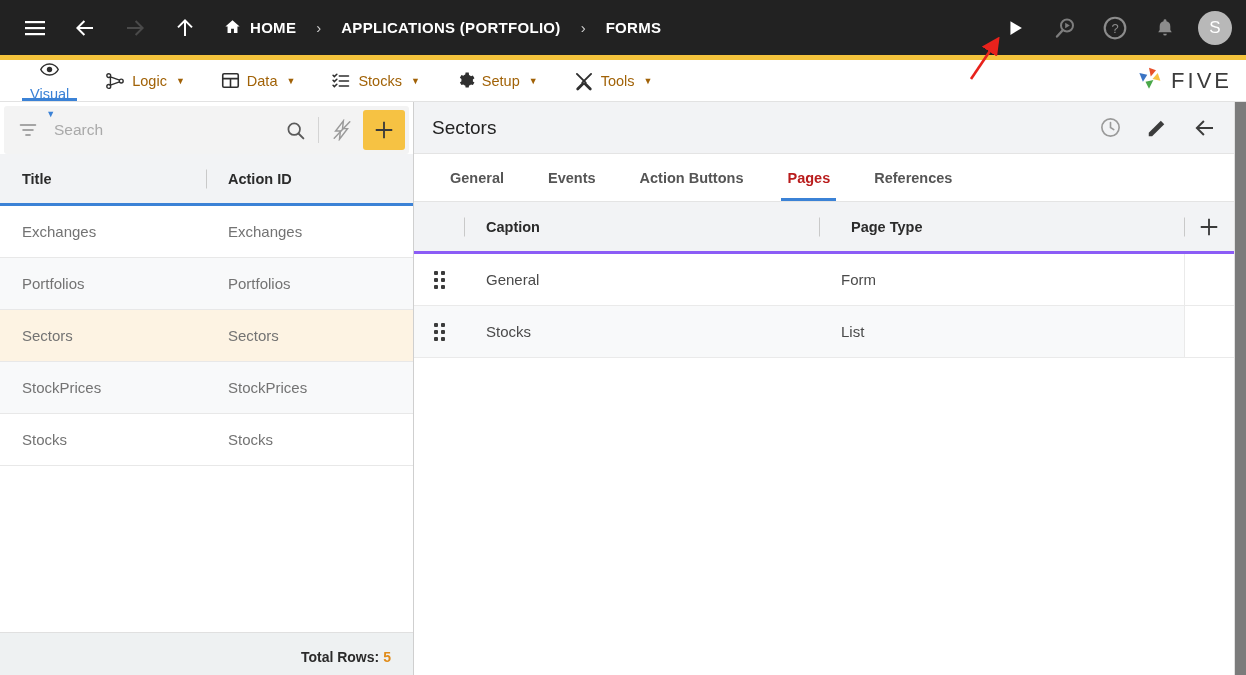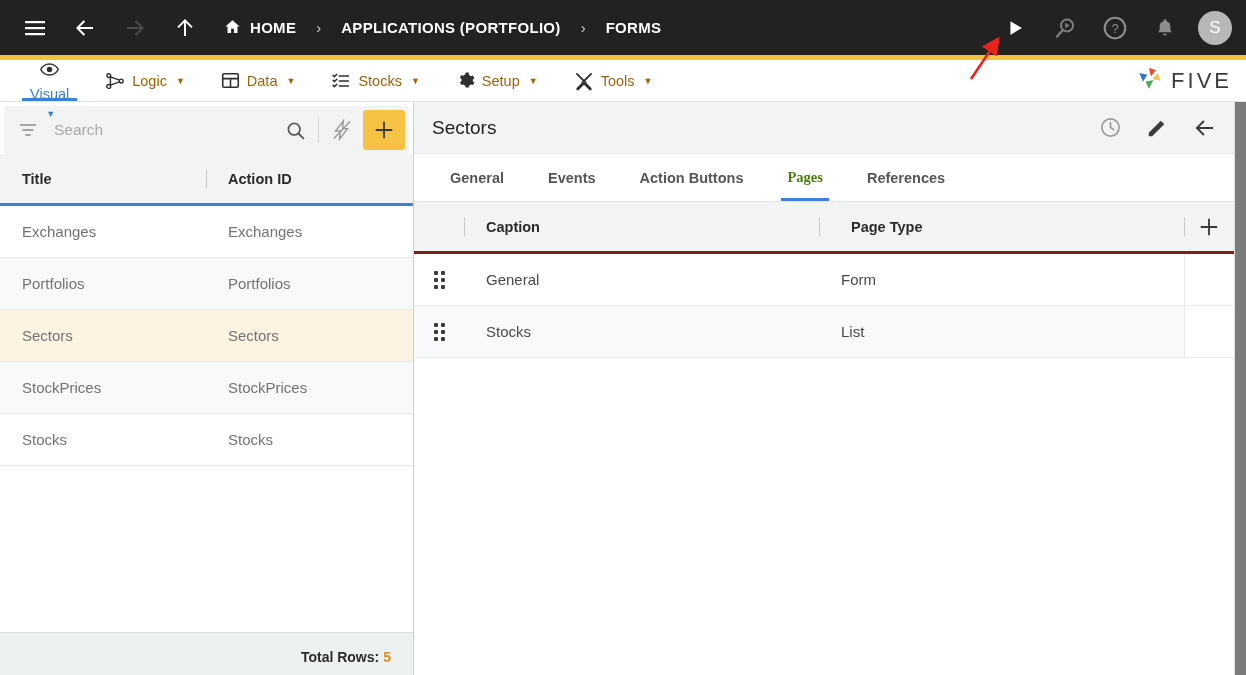--- a/index.html
+++ b/index.html
@@ -201,33 +201,33 @@
     background: #fff;
   }
   .rtab {
     display: flex; align-items: center;
     padding: 0 14px;
     margin-right: 16px;
     font-size: 14.5px; font-weight: bold;
     color: #555; cursor: pointer; position: relative;
     white-space: nowrap;
   }
-  .rtab.active { color: #4d7c0f; font-family: Liberation Serif, serif; }
+  .rtab.active { color: #b91c1c; }
   .rtab.active::after {
     content: ""; position: absolute;
     left: 8px; right: 8px; bottom: 0;
     height: 3px; background: #3b82d6;
   }
 
   .rtable { display: flex; flex-direction: column; flex: 1; min-height: 0; }
   .rtable-head {
     display: flex; align-items: center;
     height: 52px;
     background: #f2f3f5;
-    border-bottom: 3px solid #7f1d1d;
+    border-bottom: 3px solid #8b5cf6;
     font-weight: bold; font-size: 14.5px; color: #2b2b2b;
   }
   .rth { position: relative; display: flex; align-items: center; height: 100%; }
   .rth.handle-col { width: 50px; }
   .rth.cap { width: 355px; padding-left: 22px; }
   .rth.ptype { flex: 1; padding-left: 32px; }
   .rth.addcol { width: 50px; justify-content: center; }
   .vdiv::before {
     content: ""; position: absolute; left: 0; top: 50%;
     transform: translateY(-50%);

